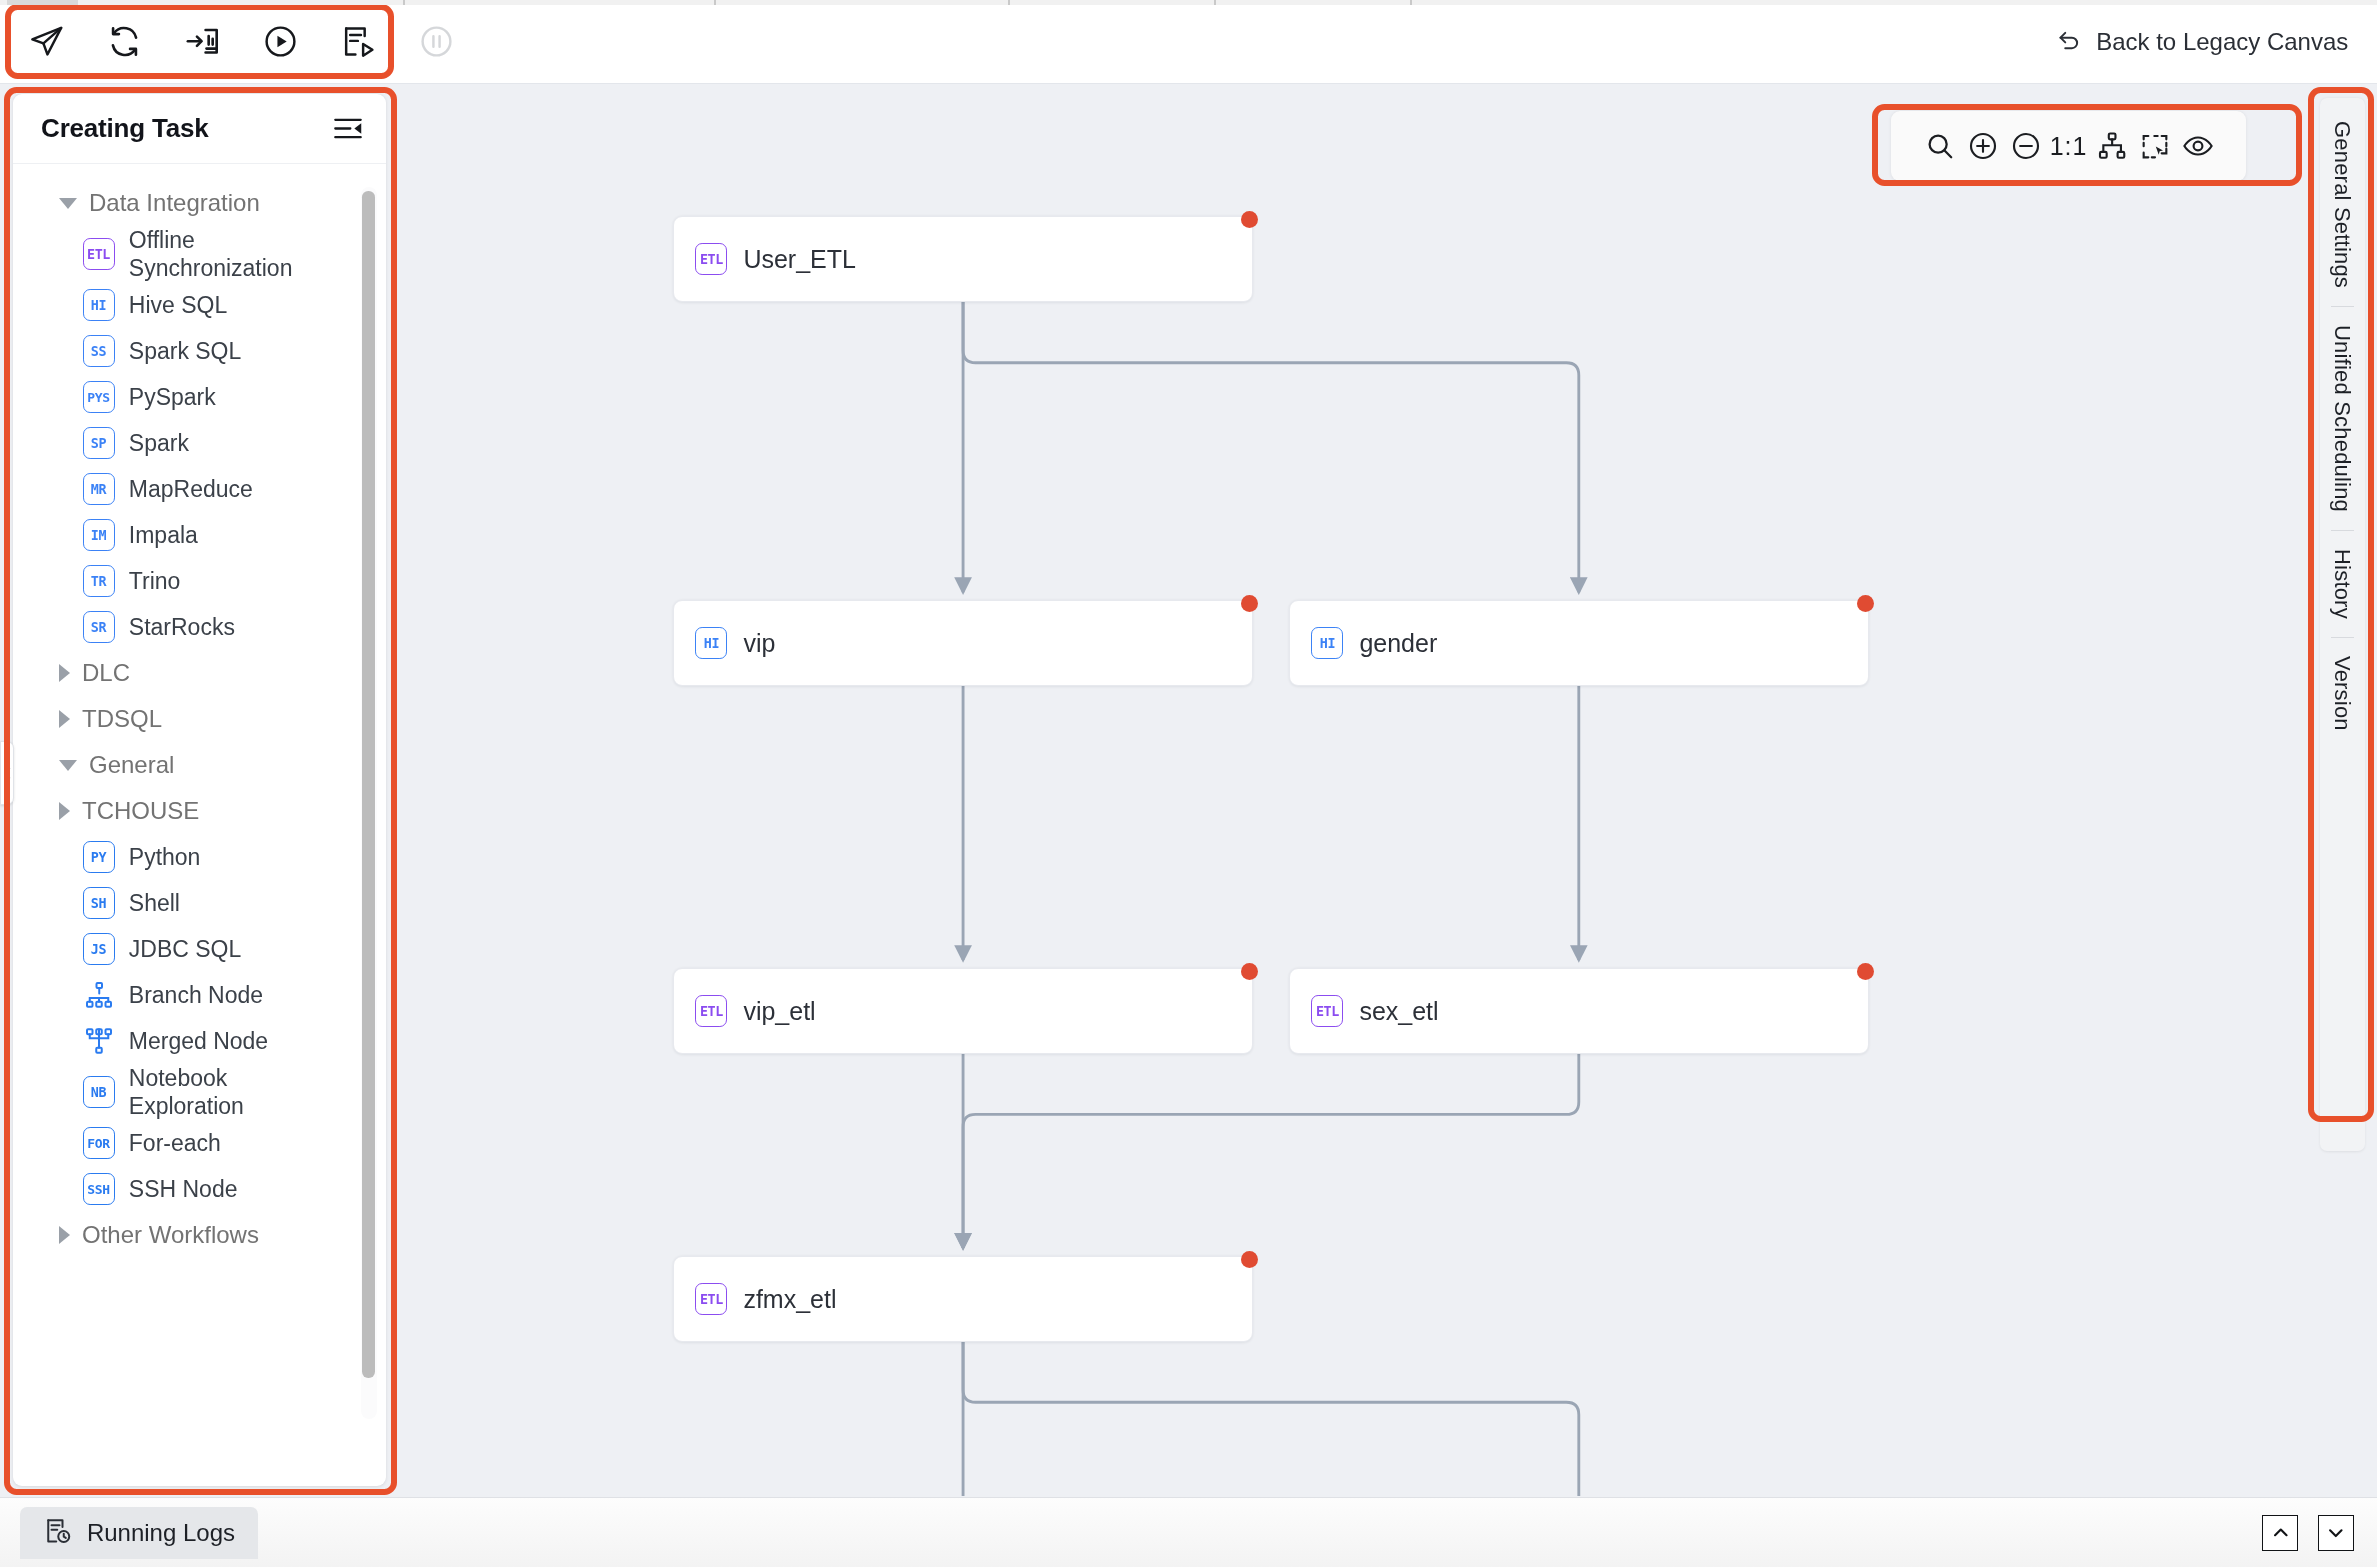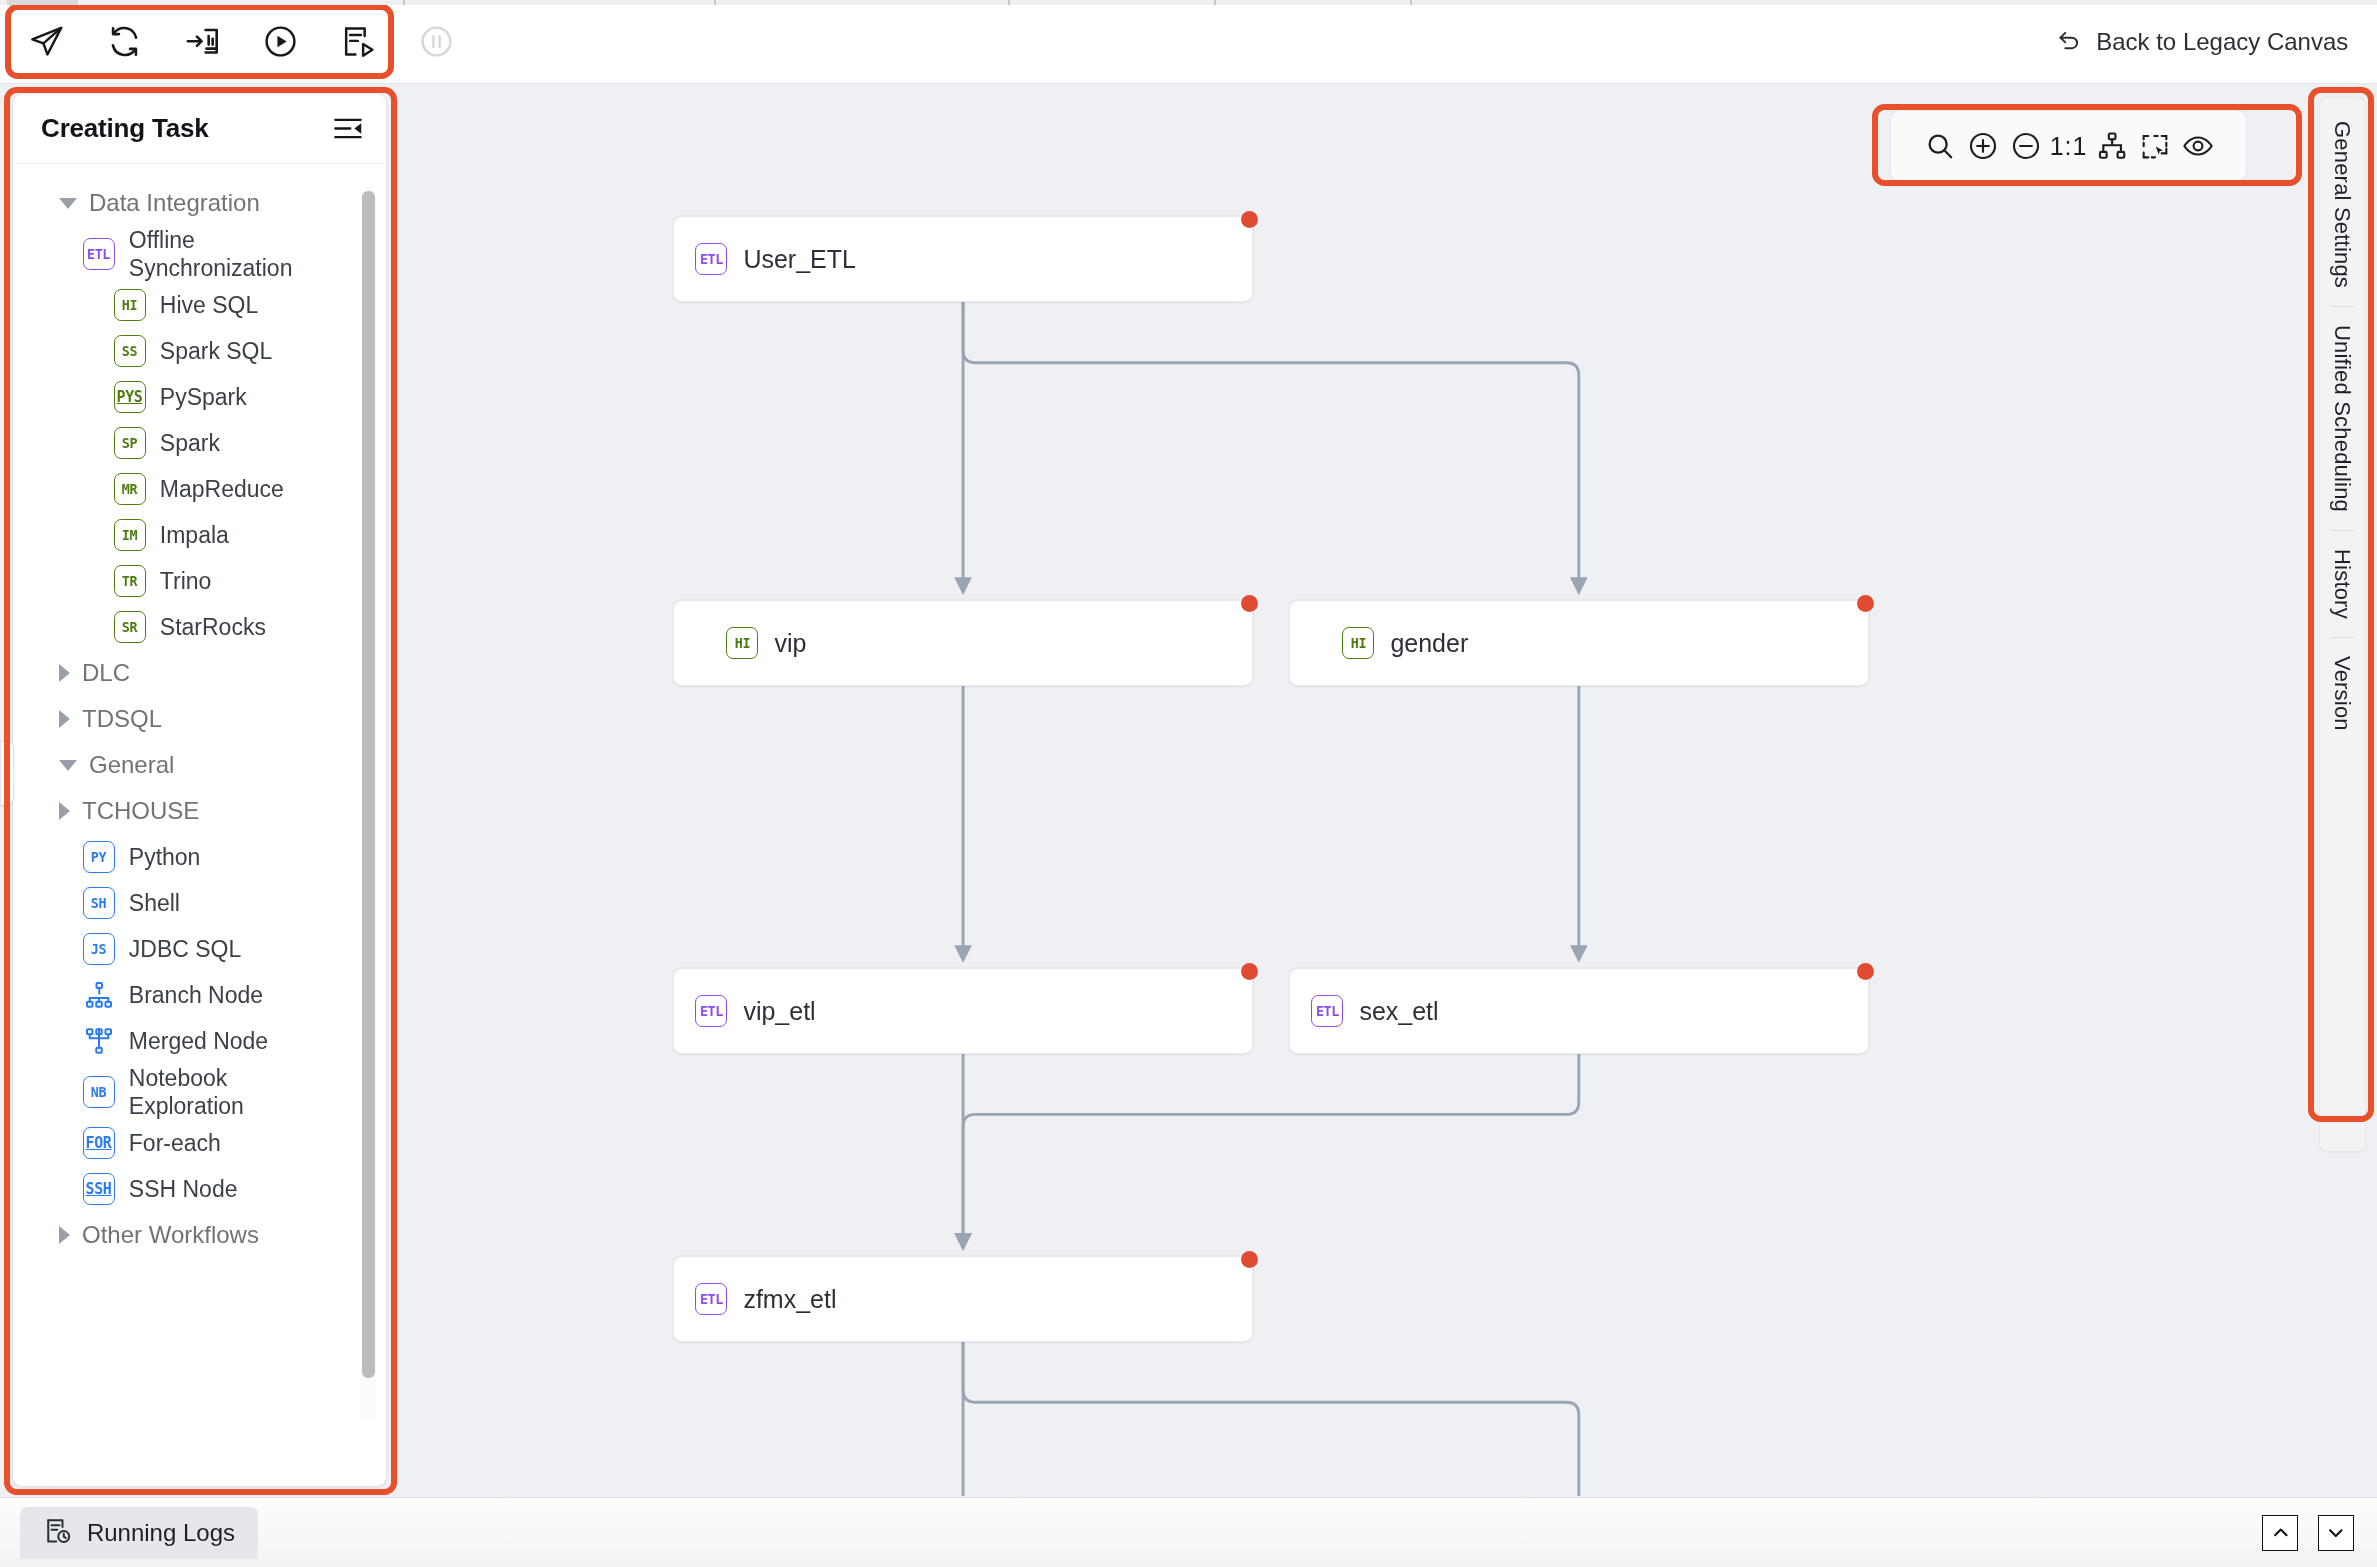--- a/index.html
+++ b/index.html
@@ -83,23 +83,23 @@
 
   
   .badge {
     flex: 0 0 auto;
     width: 32px; height: 32px; border-radius: 7.1px;
     border: 1.8px solid currentColor;
     display: flex; align-items: center; justify-content: center;
     font-family: "DejaVu Sans Mono", monospace;
     font-size: 13.4px; font-weight: bold; letter-spacing: -0.4px;
   }
-  .badge.small-text { font-size: 15px; text-decoration: underline; }
+  .badge.small-text { font-size: 13px; }
   .b-purple { color: #8b4cf0; }
-  .b-teal   { color: #4d7c0f; margin-left: 31px; }
+  .b-teal   { color: #3b82f6; }
   .b-blue   { color: #2a7bf0; }
   .svgicon { flex: 0 0 auto; width: 32px; height: 32px; display:flex; align-items:center; justify-content:center; color:#2a7bf0;}
 
   
   .lp-scrollbar {
     position: absolute; right: 9px; top: 23px;
     width: 16px; height: 1232px;
     background: #fbfbfc; border-radius: 8px;
   }
   .lp-scroll-thumb {

